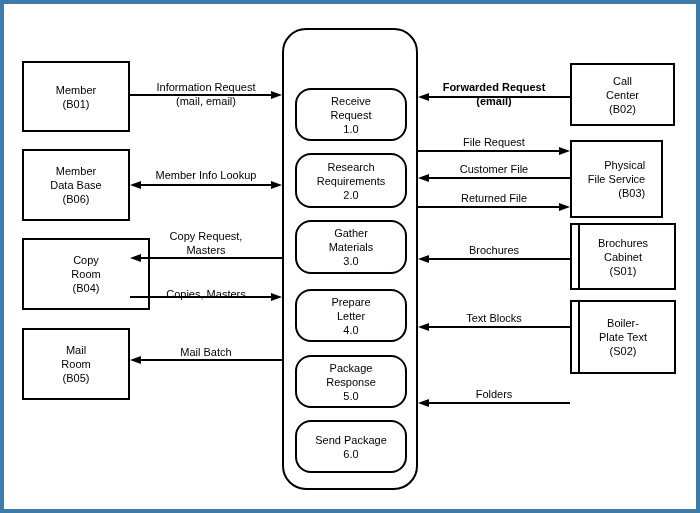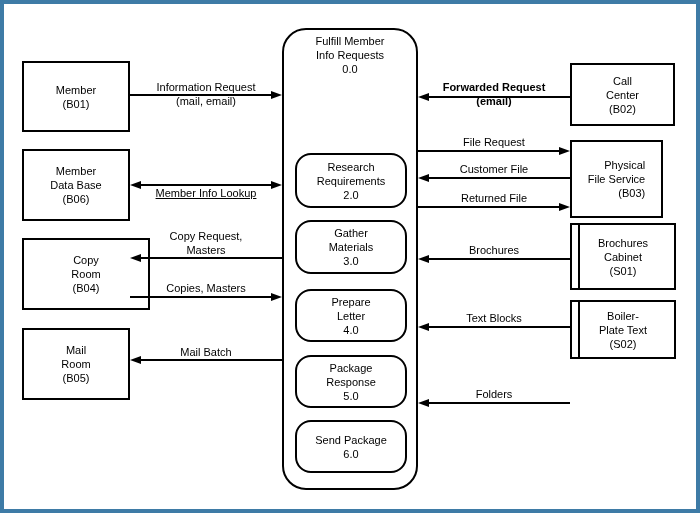--- a/index.html
+++ b/index.html
@@ -43,24 +43,24 @@
 Data Base
 (B06)</div>
   <div class="box" style="left:22px;top:238px;width:128px;height:72px;">Copy
 Room
 (B04)</div>
   <div class="box" style="left:22px;top:328px;width:108px;height:72px;">Mail
 Room
 (B05)</div>
 
   <div class="group" style="left:282px;top:28px;width:136px;height:462px;"></div>
-  <div class="title" style="left:282px;top:34px;width:136px;">Fulfill Member
-Info Requests
-0.0</div>
 
+  <div class="proc" style="left:295px;top:88px;width:112px;height:53px;">Receive
+Request
+1.0</div>
   <div class="proc" style="left:295px;top:153px;width:112px;height:55px;">Research
 Requirements
 2.0</div>
   <div class="proc" style="left:295px;top:220px;width:112px;height:54px;">Gather
 Materials
 3.0</div>
   <div class="proc" style="left:295px;top:289px;width:112px;height:53px;">Prepare
 Letter
 4.0</div>
   <div class="proc" style="left:295px;top:355px;width:112px;height:53px;">Package
@@ -74,45 +74,45 @@
 (B02)</div>
   <div class="box" style="left:570px;top:140px;width:93px;height:78px;text-align:right;">Physical
 File Service
 (B03)</div>
   <div class="box" style="left:570px;top:223px;width:106px;height:67px;">
     <div class="ds-line"></div>
     <span>Brochures
 Cabinet
 (S01)</span>
   </div>
-  <div class="box" style="left:570px;top:300px;width:106px;height:59px;">
+  <div class="box" style="left:570px;top:300px;width:106px;height:74px;">
     <div class="ds-line"></div>
     <span>Boiler-
 Plate Text
 (S02)</span>
   </div>
 
   <div class="hline" style="left:130px;top:94px;width:142px;"></div>
   <div class="arr-r" style="left:271px;top:91px;"></div>
   <div class="lbl" style="left:126px;top:80px;width:160px;">Information Request
 (mail, email)</div>
 
   <div class="hline" style="left:139px;top:184px;width:134px;"></div>
   <div class="arr-l" style="left:130px;top:181px;"></div>
   <div class="arr-r" style="left:271px;top:181px;"></div>
-  <div class="lbl" style="left:126px;top:186px;width:160px;text-decoration:underline;">Member Info Lookup</div>
+  <div class="lbl" style="left:126px;top:168px;width:160px;">Member Info Lookup</div>
 
   <div class="hline" style="left:140px;top:257px;width:142px;"></div>
   <div class="arr-l" style="left:130px;top:254px;"></div>
   <div class="lbl" style="left:126px;top:229px;width:160px;">Copy Request,
 Masters</div>
 
   <div class="hline" style="left:130px;top:296px;width:142px;"></div>
   <div class="arr-r" style="left:271px;top:293px;"></div>
-  <div class="lbl" style="left:126px;top:281px;width:160px;">Copies, Masters</div>
+  <div class="lbl" style="left:126px;top:287px;width:160px;">Copies, Masters</div>
 
   <div class="hline" style="left:140px;top:359px;width:142px;"></div>
   <div class="arr-l" style="left:130px;top:356px;"></div>
   <div class="lbl" style="left:126px;top:345px;width:160px;">Mail Batch</div>
 
   <div class="hline" style="left:428px;top:96px;width:142px;"></div>
   <div class="arr-l" style="left:418px;top:93px;"></div>
   <div class="lbl" style="left:419px;top:80px;width:150px;font-weight:bold;">Forwarded Request
 (email)</div>
 

